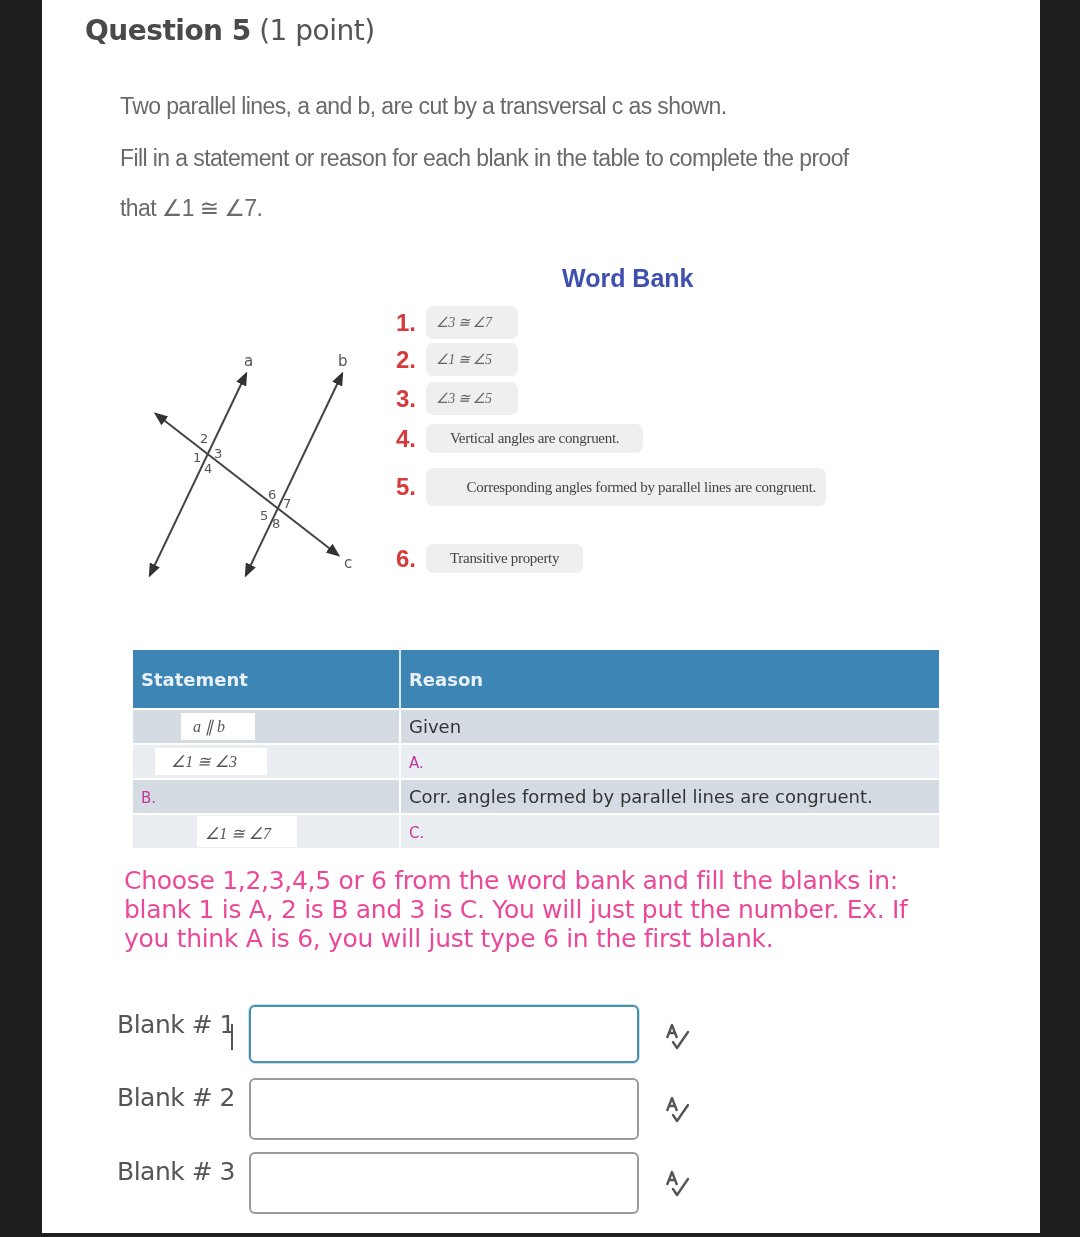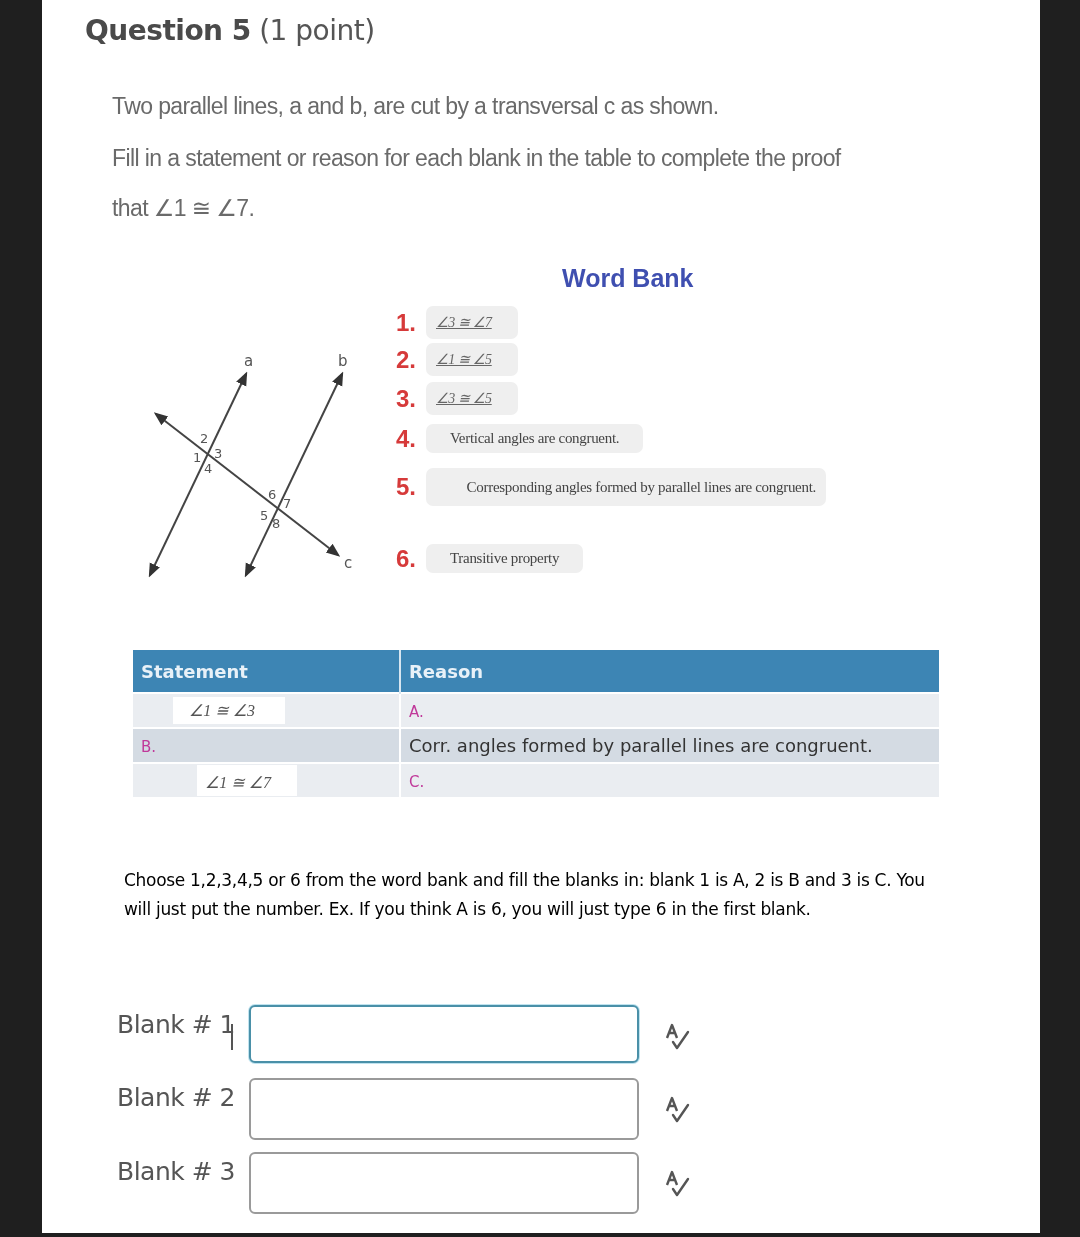--- a/index.html
+++ b/index.html
@@ -10,21 +10,21 @@
     .page {
       position: absolute; left: 42px; top: 0; width: 998px; height: 1233px; background: #ffffff;
     }
     .q-title {
       position: absolute; left: 43px; top: 14px; font-size: 28px; color: #4a4a4a;
       font-family: "DejaVu Sans", sans-serif; letter-spacing: -0.5px;
     }
     .q-title .num { font-weight: bold; }
     .q-title .pts { font-weight: normal; color: #555; }
     .prompt {
-      position: absolute; left: 70px; top: 86px; width: 740px; color: #6a6a6a;
+      position: absolute; left: 78px; top: 86px; width: 740px; color: #6a6a6a;
       font-size: 23px; line-height: 41px; letter-spacing: -0.6px;
       font-family: "Liberation Sans", sans-serif;
     }
     .prompt p { margin: 0; }
     .prompt .p2 { margin-top: 6px; line-height: 50px; }
 
     
     .diagram { position: absolute; left: 88px; top: 330px; width: 240px; height: 260px; }
 
     
@@ -34,45 +34,45 @@
     }
     .wb-item { position: absolute; display: flex; align-items: center; }
     .wb-num {
       color: #d63a3a; font-weight: bold; font-size: 24px; width: 30px;
       font-family: "Liberation Sans", sans-serif;
     }
     .wb-chip {
       background: #efefef; border-radius: 7px; color: #444; font-family: "Liberation Serif", serif;
       font-size: 15px; padding: 6px 24px; letter-spacing: -0.3px;
     }
-    .wb-chip.math { font-style: italic; font-size: 14px; color: #666; width: 72px; padding: 8px 10px; text-decoration: underline; }
+    .wb-chip.math { font-style: italic; font-size: 14px; color: #666; width: 72px; padding: 8px 10px; }
     .wb-chip.wide { width: 380px; text-align: right; line-height: 26px; padding: 6px 10px; }
 
     
     .ptable { position: absolute; left: 91px; top: 650px; width: 806px; border-collapse: collapse; }
     .ptable th {
       background: #3d85b4; color: #e8f1f8; text-align: left; font-weight: bold; font-size: 18px;
-      height: 34px; padding: 4px 8px; font-family: "DejaVu Sans", sans-serif;
+      height: 34px; padding: 12px 8px; font-family: "DejaVu Sans", sans-serif;
     }
     .ptable th.stmt { width: 250px; border-right: 2px solid #d8e6f0; }
     .ptable td {
       font-size: 18px; height: 33px; padding: 0 8px; color: #333; border-top: 2px solid #fff;
       font-family: "DejaVu Sans", sans-serif;
     }
     .ptable td.stmt { border-right: 2px solid #fff; position: relative; }
     .ptable tr.dark td { background: #d4dbe3; }
     .ptable tr.light td { background: #eaedf1; }
     .letter { color: #c0399a; font-size: 15px; }
     .math-box {
       display: inline-block; background: #fff; font-family: "Liberation Serif", serif; font-style: italic;
       font-size: 16px; color: #555; padding: 4px 12px;
     }
 
     .instructions {
-      position: absolute; left: 82px; top: 866px; width: 830px; color: #000000; font-size: 17px;
+      position: absolute; left: 82px; top: 866px; width: 830px; color: #ec4899; font-size: 25px;
       line-height: 29px; letter-spacing: -0.3px; font-family: "DejaVu Sans", sans-serif;
     }
 
     
     .blank-label {
       position: absolute; left: 75px; font-size: 25px; color: #555; font-family: "DejaVu Sans", sans-serif;
       letter-spacing: -0.5px;
     }
     .blank-input {
       position: absolute; left: 207px; width: 390px; height: 58px; border: 2px solid #9a9a9a;
@@ -153,23 +153,29 @@
   </div>
 
   <table class="ptable">
     <thead>
       <tr>
         <th class="stmt">Statement</th>
         <th>Reason</th>
       </tr>
     </thead>
     <tbody>
+      <tr class="dark">
+        <td class="stmt">
+          <span class="math-box" style="margin-left:40px; padding:4px 30px 4px 12px;">a ∥ b</span>
+        </td>
+        <td>Given</td>
+      </tr>
       <tr class="light">
         <td class="stmt">
-          <span class="math-box" style="margin-left:32px; padding:4px 30px 4px 16px;">∠1 ≅ ∠3</span>
+          <span class="math-box" style="margin-left:14px; padding:4px 30px 4px 16px;">∠1 ≅ ∠3</span>
         </td>
         <td>
           <span class="letter">A.</span>
         </td>
       </tr>
       <tr class="dark">
         <td class="stmt">
           <span class="letter">B.</span>
         </td>
         <td>Corr. angles formed by parallel lines are congruent.</td>

